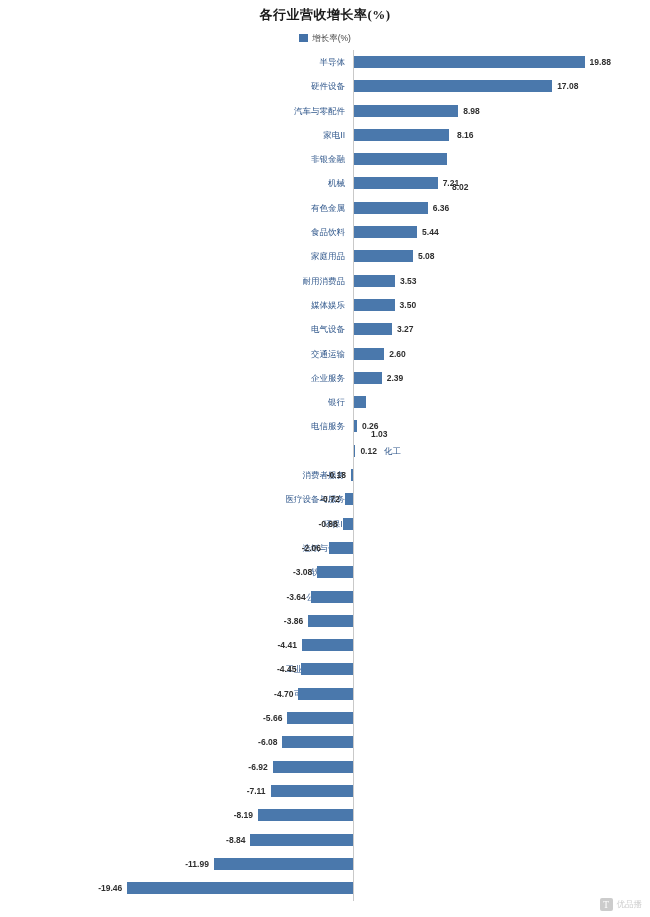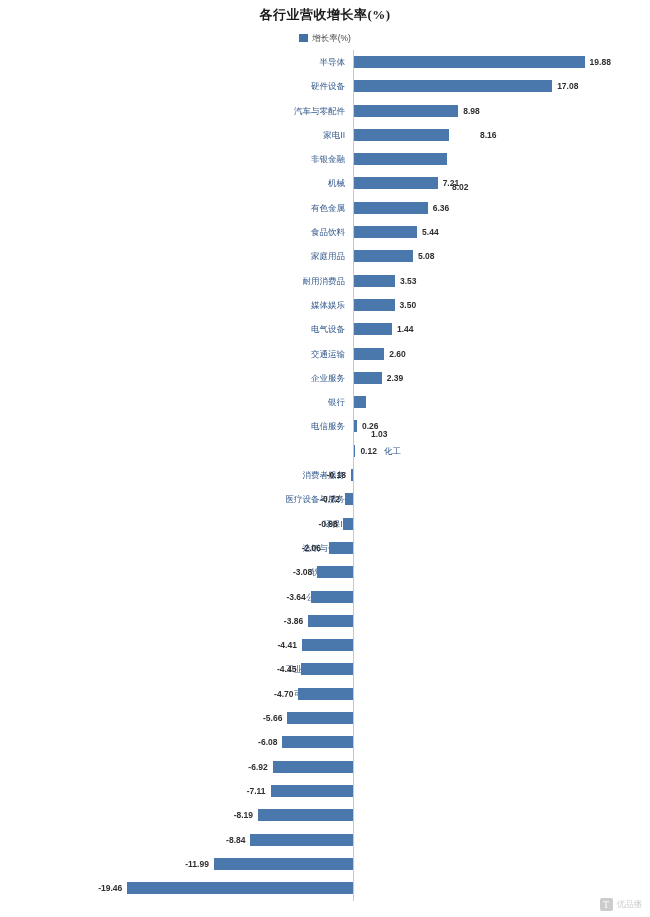--- a/index.html
+++ b/index.html
@@ -156,21 +156,21 @@
           <div class="val-label" style="left: 557.128px;">17.08</div>
         </div>
         <div class="row">
           <div class="cat-label" style="left: 0px; width: 345px;">汽车与零配件</div>
           <div class="bar" style="width: 104.168px; left: 354px;"></div>
           <div class="val-label" style="left: 463.168px;">8.98</div>
         </div>
         <div class="row">
           <div class="cat-label" style="left: 0px; width: 345px;">家电II</div>
           <div class="bar" style="width: 94.656px; left: 354px;"></div>
-          <div class="val-label" style="left: 480px;">8.16</div>
+          <div class="val-label" style="left: 457px;">8.16</div>
         </div>
         <div class="row">
           <div class="cat-label" style="left: 0px; width: 345px;">非银金融</div>
           <div class="bar" style="width: 93.032px; left: 354px;"></div>
           <div class="val-label" style="left: 452.032px; margin-top: 28px;">8.02</div>
         </div>
         <div class="row">
           <div class="cat-label" style="left: 0px; width: 345px;">机械</div>
           <div class="bar" style="width: 83.636px; left: 354px;"></div>
           <div class="val-label" style="left: 442.636px;">7.21</div>
@@ -196,21 +196,21 @@
           <div class="val-label" style="left: 399.948px;">3.53</div>
         </div>
         <div class="row">
           <div class="cat-label" style="left: 0px; width: 345px;">媒体娱乐</div>
           <div class="bar" style="width: 40.6px; left: 354px;"></div>
           <div class="val-label" style="left: 399.6px;">3.50</div>
         </div>
         <div class="row">
           <div class="cat-label" style="left: 0px; width: 345px;">电气设备</div>
           <div class="bar" style="width: 37.932px; left: 354px;"></div>
-          <div class="val-label" style="left: 396.932px;">1.44</div>
+          <div class="val-label" style="left: 396.932px;">3.27</div>
         </div>
         <div class="row">
           <div class="cat-label" style="left: 0px; width: 345px;">交通运输</div>
           <div class="bar" style="width: 30.16px; left: 354px;"></div>
           <div class="val-label" style="left: 389.16px;">2.60</div>
         </div>
         <div class="row">
           <div class="cat-label" style="left: 0px; width: 345px;">企业服务</div>
           <div class="bar" style="width: 27.724px; left: 354px;"></div>
           <div class="val-label" style="left: 386.724px;">2.39</div>

